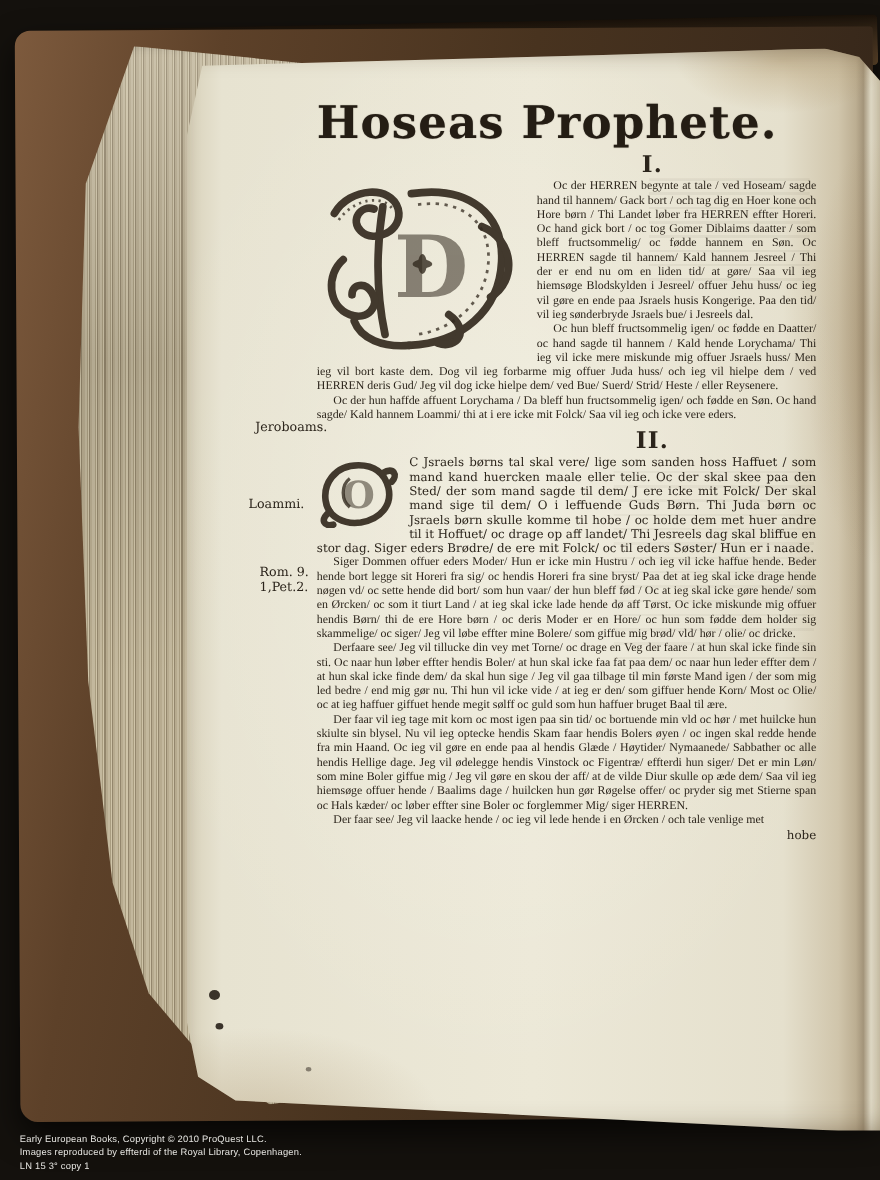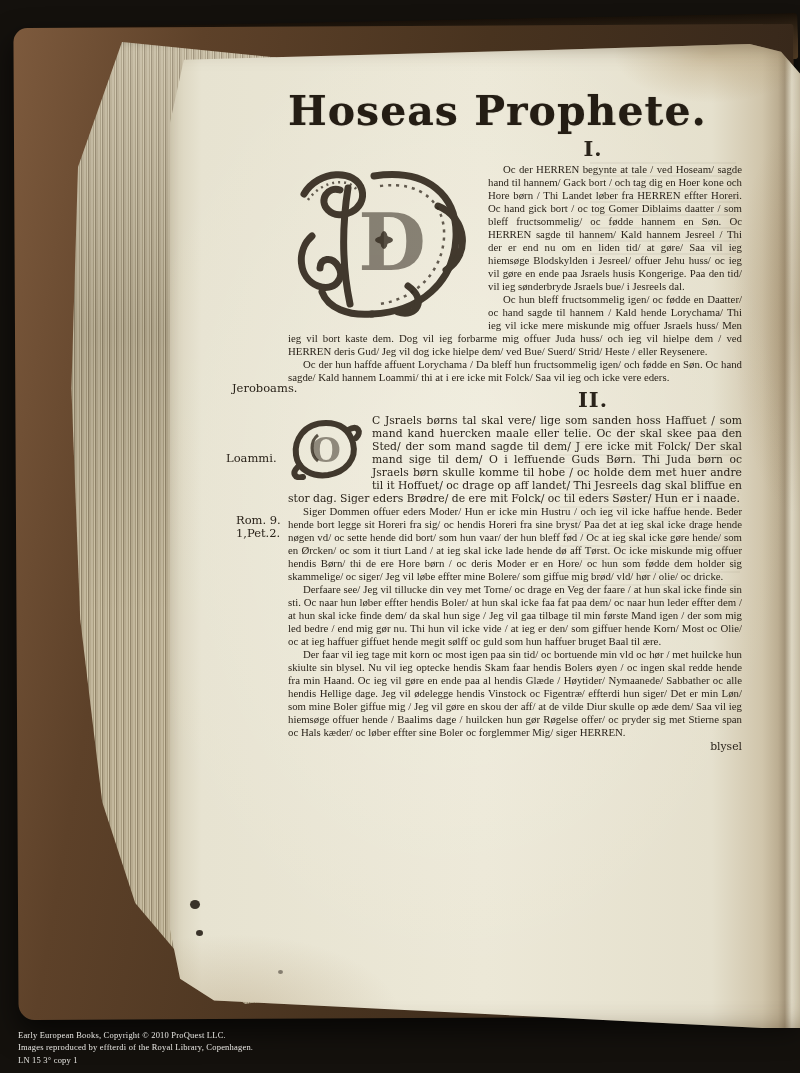--- a/index.html
+++ b/index.html
@@ -56,21 +56,21 @@
   .dropcap2{float:left;width:76px;height:64px;margin:2px 8px 0 0;}
   .dropcap svg,.dropcap2 svg{width:100%;height:100%;display:block;}
   .catchword{text-align:right;margin-top:1px;}
   .margin-note{position:absolute;font-size:11.5px;line-height:13px;color:#2b241b;
     font-family:"DejaVu Serif",serif;white-space:nowrap;}
   .mn1{left:62px;top:338px;}
   .mn2{left:56px;top:408px;}
   .mn3{left:66px;top:470px;}
 
   
-  .footer{position:absolute;left:18px;bottom:7px;font-family:Liberation Serif, serif;
+  .footer{position:absolute;left:18px;bottom:7px;font-family:Liberation Sans, sans-serif;
     font-size:8.5px;line-height:12.5px;color:#e6e5e1;letter-spacing:.2px;}
 </style>
 </head>
 <body>
 
 <div class="stage">
 
   <div class="book-top"></div>
   <div class="book-cover"></div>
   <div class="fore-edge"></div>
@@ -136,21 +136,22 @@
             </g>
             <path d="M30,19 C22,25 22,39 30,45" fill="none" stroke="#332a1f" stroke-width="3" opacity=".8"></path>
             <text x="38" y="46" font-family="DejaVu Serif, serif" font-size="34" font-weight="bold" text-anchor="middle" fill="#332a1f" opacity=".5">O</text>
           </svg>
         </span>
         <span>C Jsraels børns tal skal vere/ lige som sanden hoss Haffuet / som mand kand huercken maale eller telie. Oc der skal skee paa den Sted/ der som mand sagde til dem/ J ere icke mit Folck/ Der skal mand sige til dem/ O i leffuende Guds Børn. Thi Juda børn oc Jsraels børn skulle komme til hobe / oc holde dem met huer andre til it Hoffuet/ oc drage op aff landet/ Thi Jesreels dag skal bliffue en stor dag. Siger eders Brødre/ de ere mit Folck/ oc til eders Søster/ Hun er i naade.</span>
       </p>
       <p class="vp">Siger Dommen offuer eders Moder/ Hun er icke min Hustru / och ieg vil icke haffue hende. Beder hende bort legge sit Horeri fra sig/ oc hendis Horeri fra sine bryst/ Paa det at ieg skal icke drage hende nøgen vd/ oc sette hende did bort/ som hun vaar/ der hun bleff fød / Oc at ieg skal icke gøre hende/ som en Ørcken/ oc som it tiurt Land / at ieg skal icke lade hende dø aff Tørst. Oc icke miskunde mig offuer hendis Børn/ thi de ere Hore børn / oc deris Moder er en Hore/ oc hun som fødde dem holder sig skammelige/ oc siger/ Jeg vil løbe effter mine Bolere/ som giffue mig brød/ vld/ hør / olie/ oc dricke.</p>
       <p class="vp">Derfaare see/ Jeg vil tillucke din vey met Torne/ oc drage en Veg der faare / at hun skal icke finde sin sti. Oc naar hun løber effter hendis Boler/ at hun skal icke faa fat paa dem/ oc naar hun leder effter dem / at hun skal icke finde dem/ da skal hun sige / Jeg vil gaa tilbage til min første Mand igen / der som mig led bedre / end mig gør nu. Thi hun vil icke vide / at ieg er den/ som giffuer hende Korn/ Most oc Olie/ oc at ieg haffuer giffuet hende megit sølff oc guld som hun haffuer bruget Baal til ære.</p>
       <p class="vp">Der faar vil ieg tage mit korn oc most igen paa sin tid/ oc bortuende min vld oc hør / met huilcke hun skiulte sin blysel. Nu vil ieg optecke hendis Skam faar hendis Bolers øyen / oc ingen skal redde hende fra min Haand. Oc ieg vil gøre en ende paa al hendis Glæde / Høytider/ Nymaanede/ Sabbather oc alle hendis Hellige dage. Jeg vil ødelegge hendis Vinstock oc Figentræ/ effterdi hun siger/ Det er min Løn/ som mine Boler giffue mig / Jeg vil gøre en skou der aff/ at de vilde Diur skulle op æde dem/ Saa vil ieg hiemsøge offuer hende / Baalims dage / huilcken hun gør Røgelse offer/ oc pryder sig met Stierne span oc Hals kæder/ oc løber effter sine Boler oc forglemmer Mig/ siger HERREN.</p>
-      <div class="catchword">blysel</div>
+      <p class="vp">Der faar see/ Jeg vil laacke hende / oc ieg vil lede hende i en Ørcken / och tale venlige met</p>
+      <div class="catchword">hobe</div>
 
     </div>
   </div>
 
   <div class="footer">
     <div>Early European Books, Copyright © 2010 ProQuest LLC.</div>
     <div>Images reproduced by effterdi of the Royal Library, Copenhagen.</div>
     <div>LN 15 3° copy 1</div>
   </div>
 

